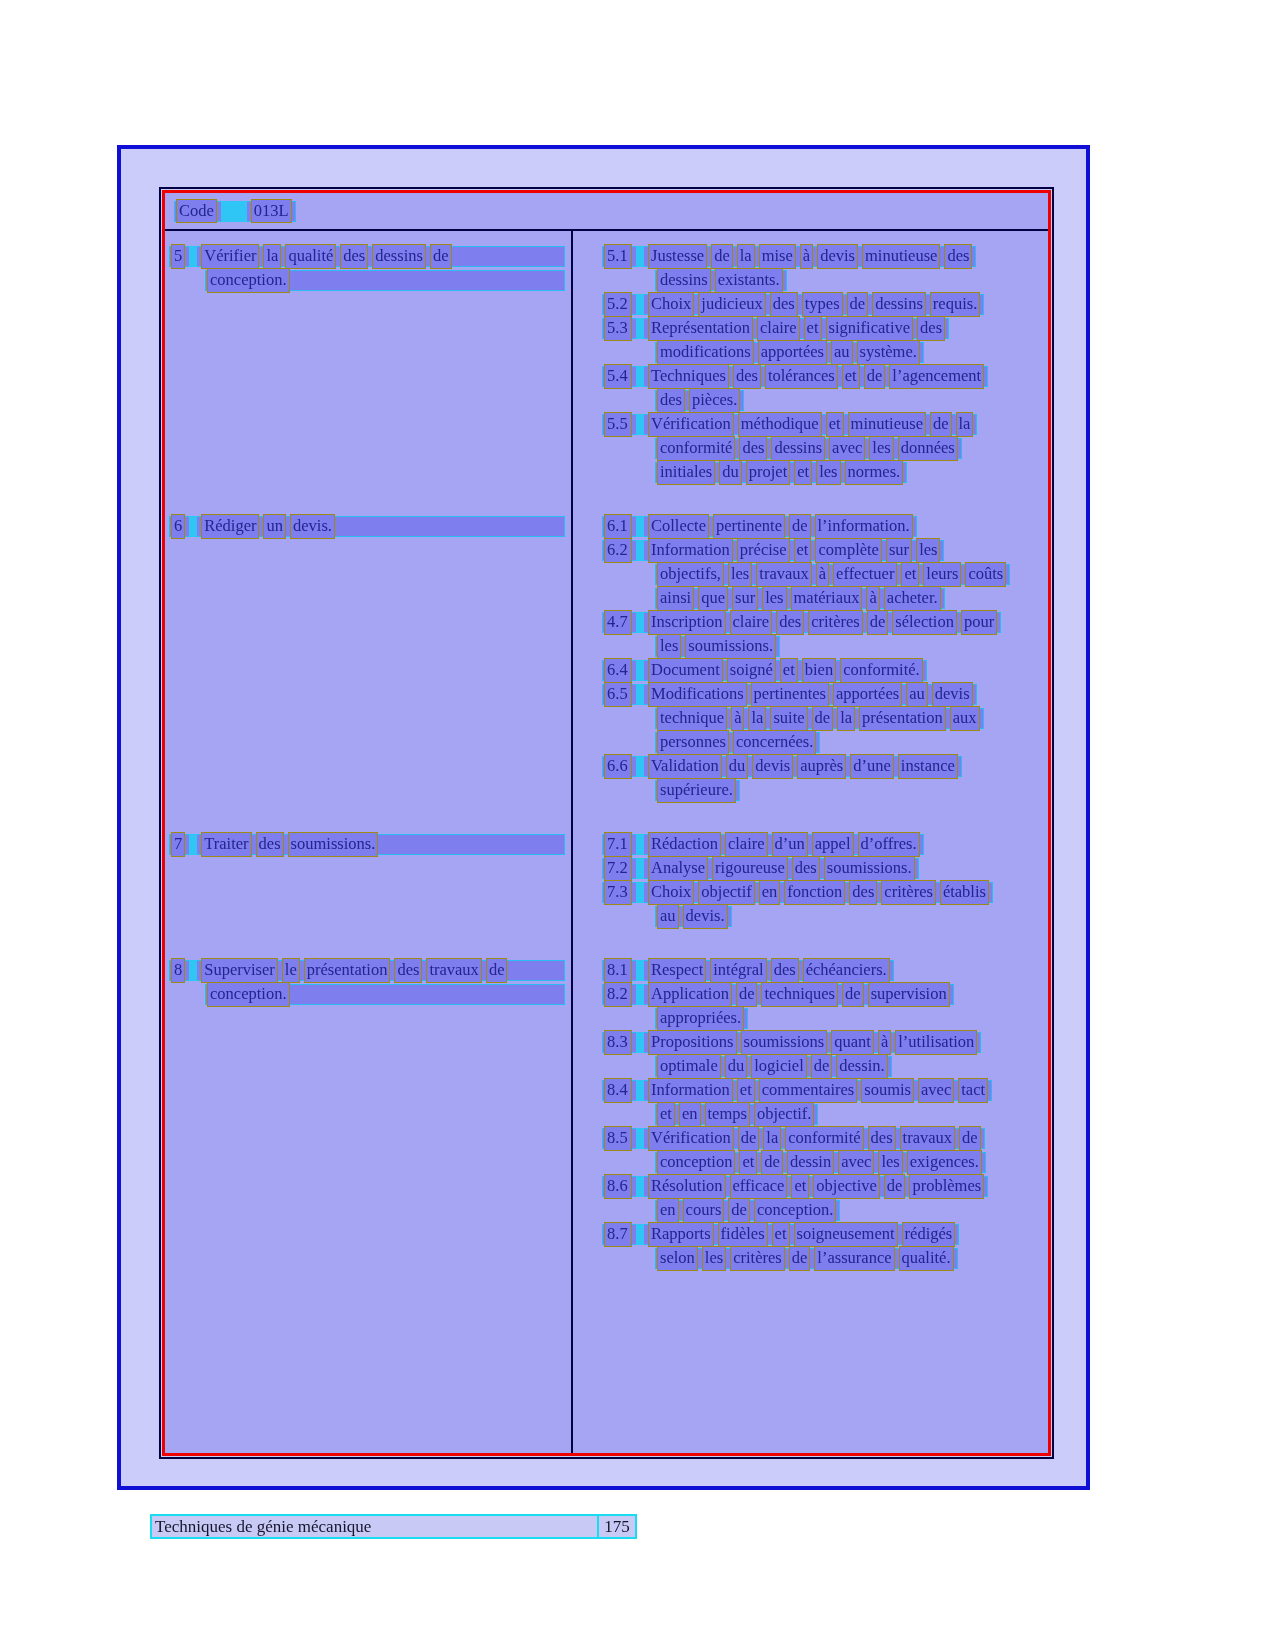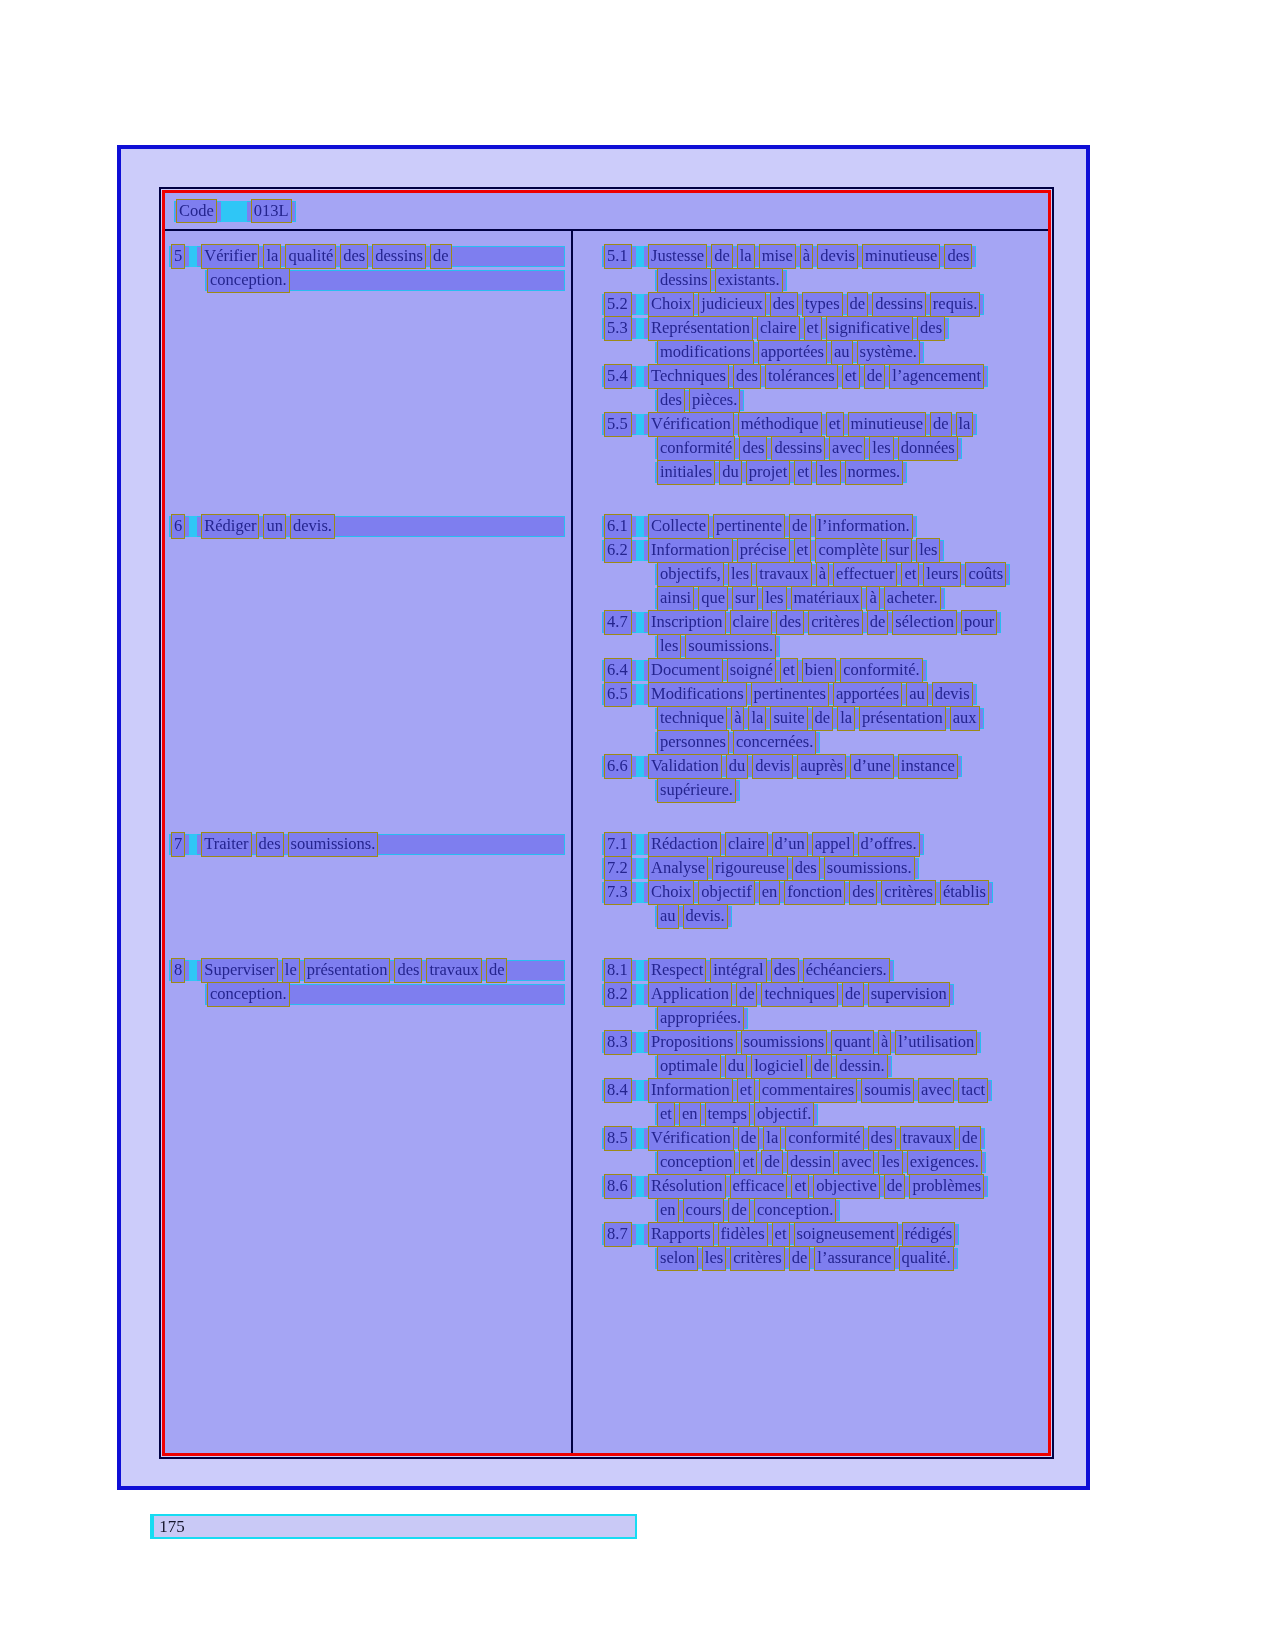--- a/index.html
+++ b/index.html
@@ -493,14 +493,15 @@
                 </div>
               </div>
             </div>
           </div>
         </div>
     </div>
   </div>
 </div>
 
 <div class="footer">
+  <div class="f-title">Techniques de génie mécanique</div>
   <div class="f-num">175</div>
 </div>
 
 </body></html>

